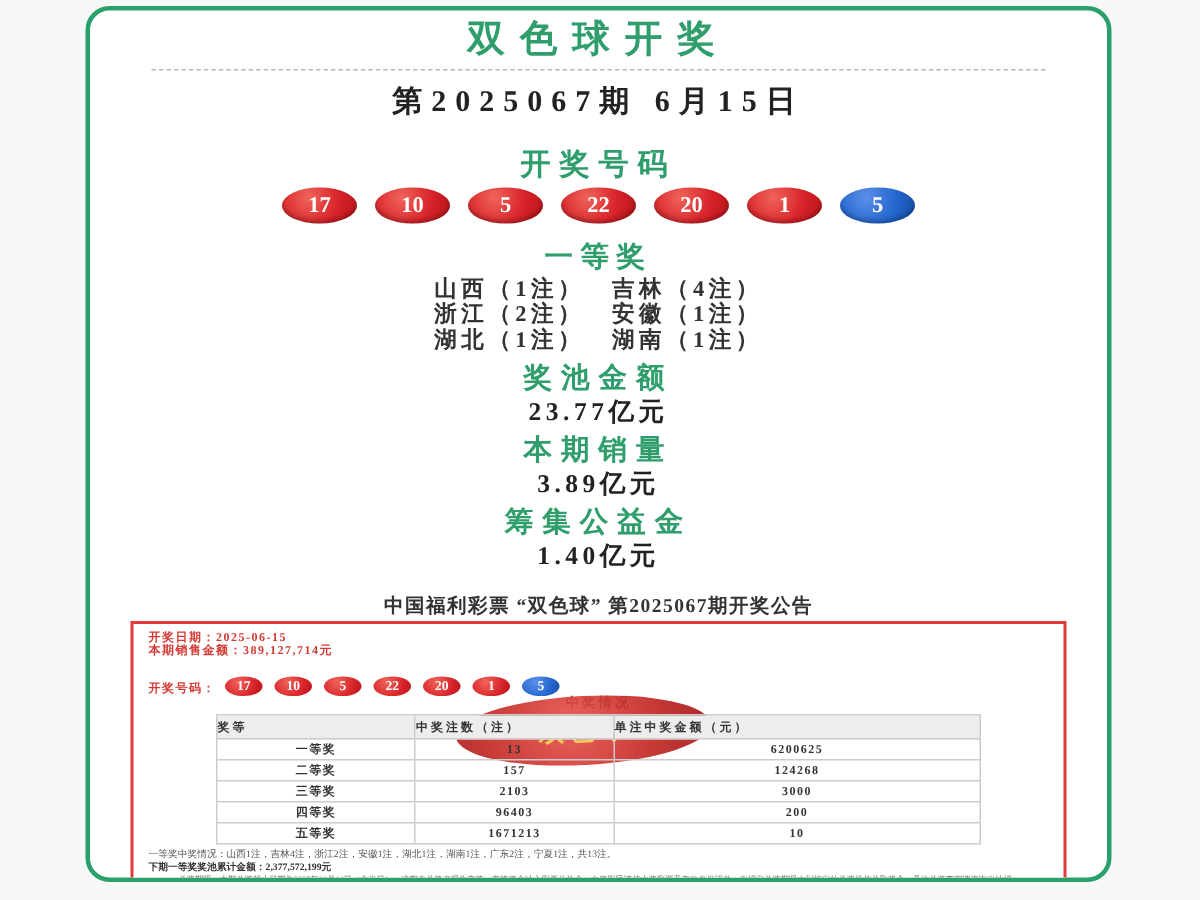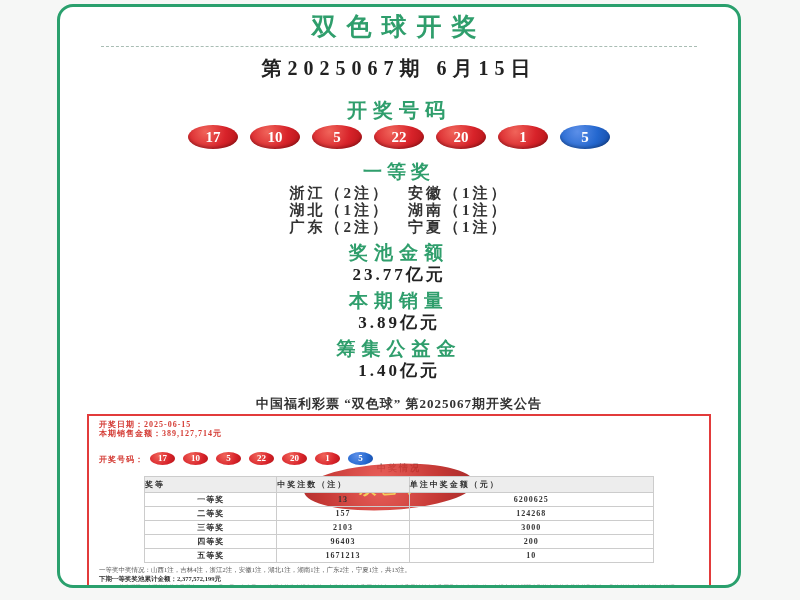--- a/index.html
+++ b/index.html
@@ -103,23 +103,23 @@
     <span class="ball">5</span>
     <span class="ball">22</span>
     <span class="ball">20</span>
     <span class="ball">1</span>
     <span class="ball blue">5</span>
   </div>
 
   <div class="prize-head">一等奖</div>
 
   <div class="prov-wrap">
+    <div class="prov">山西（1注）　吉林（4注）</div>
     <div class="prov">浙江（2注）　安徽（1注）</div>
     <div class="prov">湖北（1注）　湖南（1注）</div>
-    <div class="prov">广东（2注）　宁夏（1注）</div>
   </div>
 
   <div class="stat-label">奖池金额</div>
   <div class="stat-value">23.77亿元</div>
 
   <div class="stat-label">本期销量</div>
   <div class="stat-value">3.89亿元</div>
 
   <div class="stat-label">筹集公益金</div>
   <div class="stat-value">1.40亿元</div>

